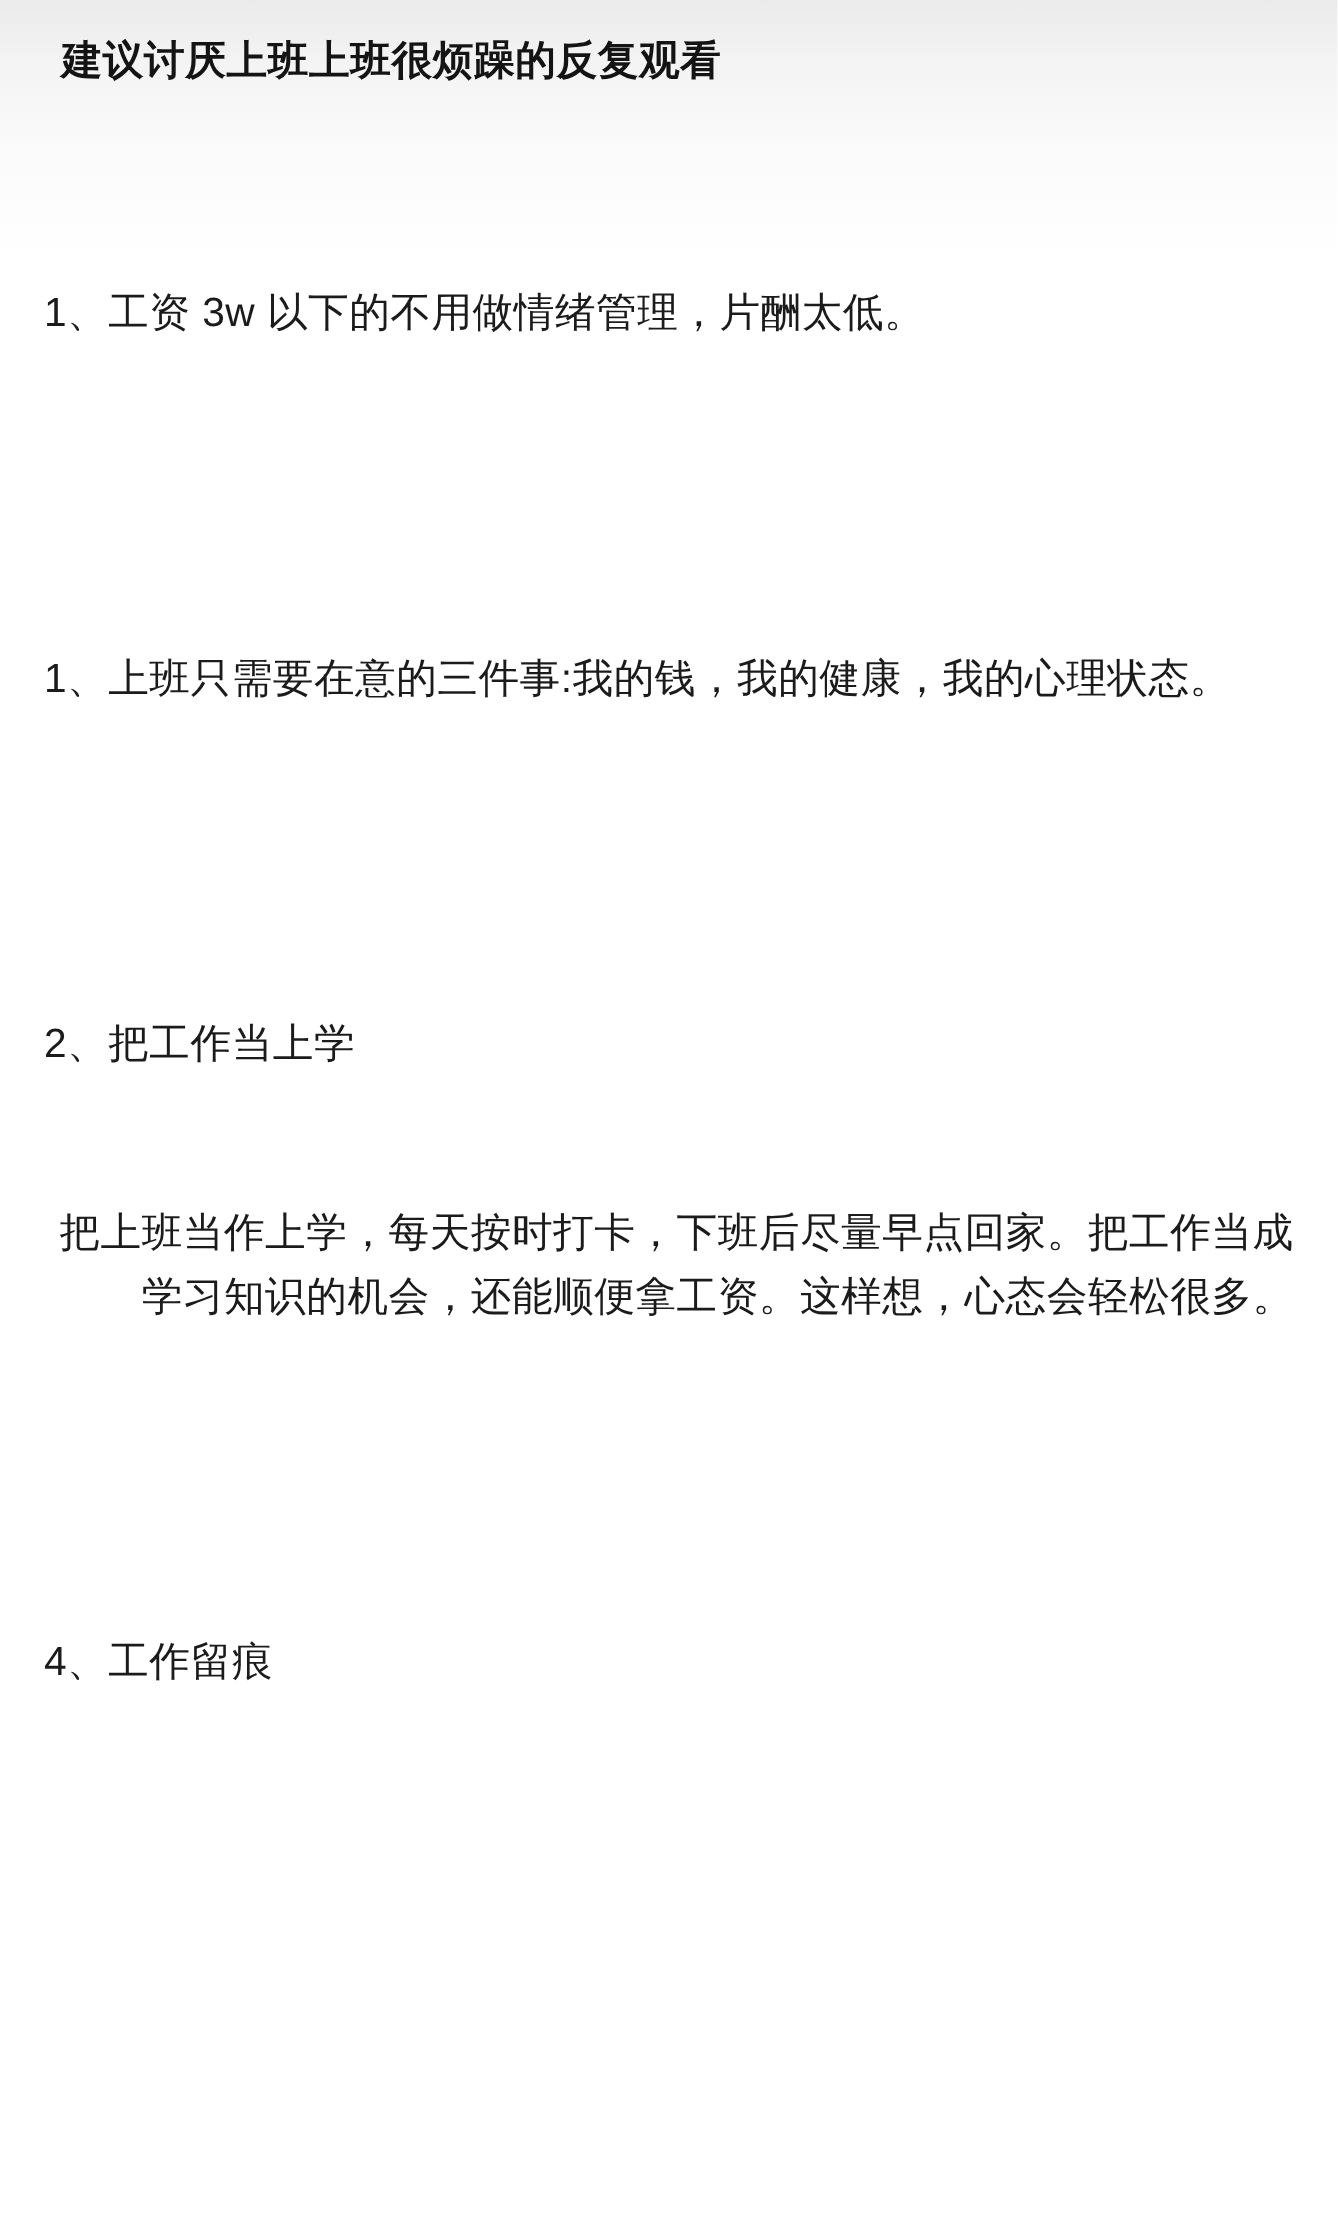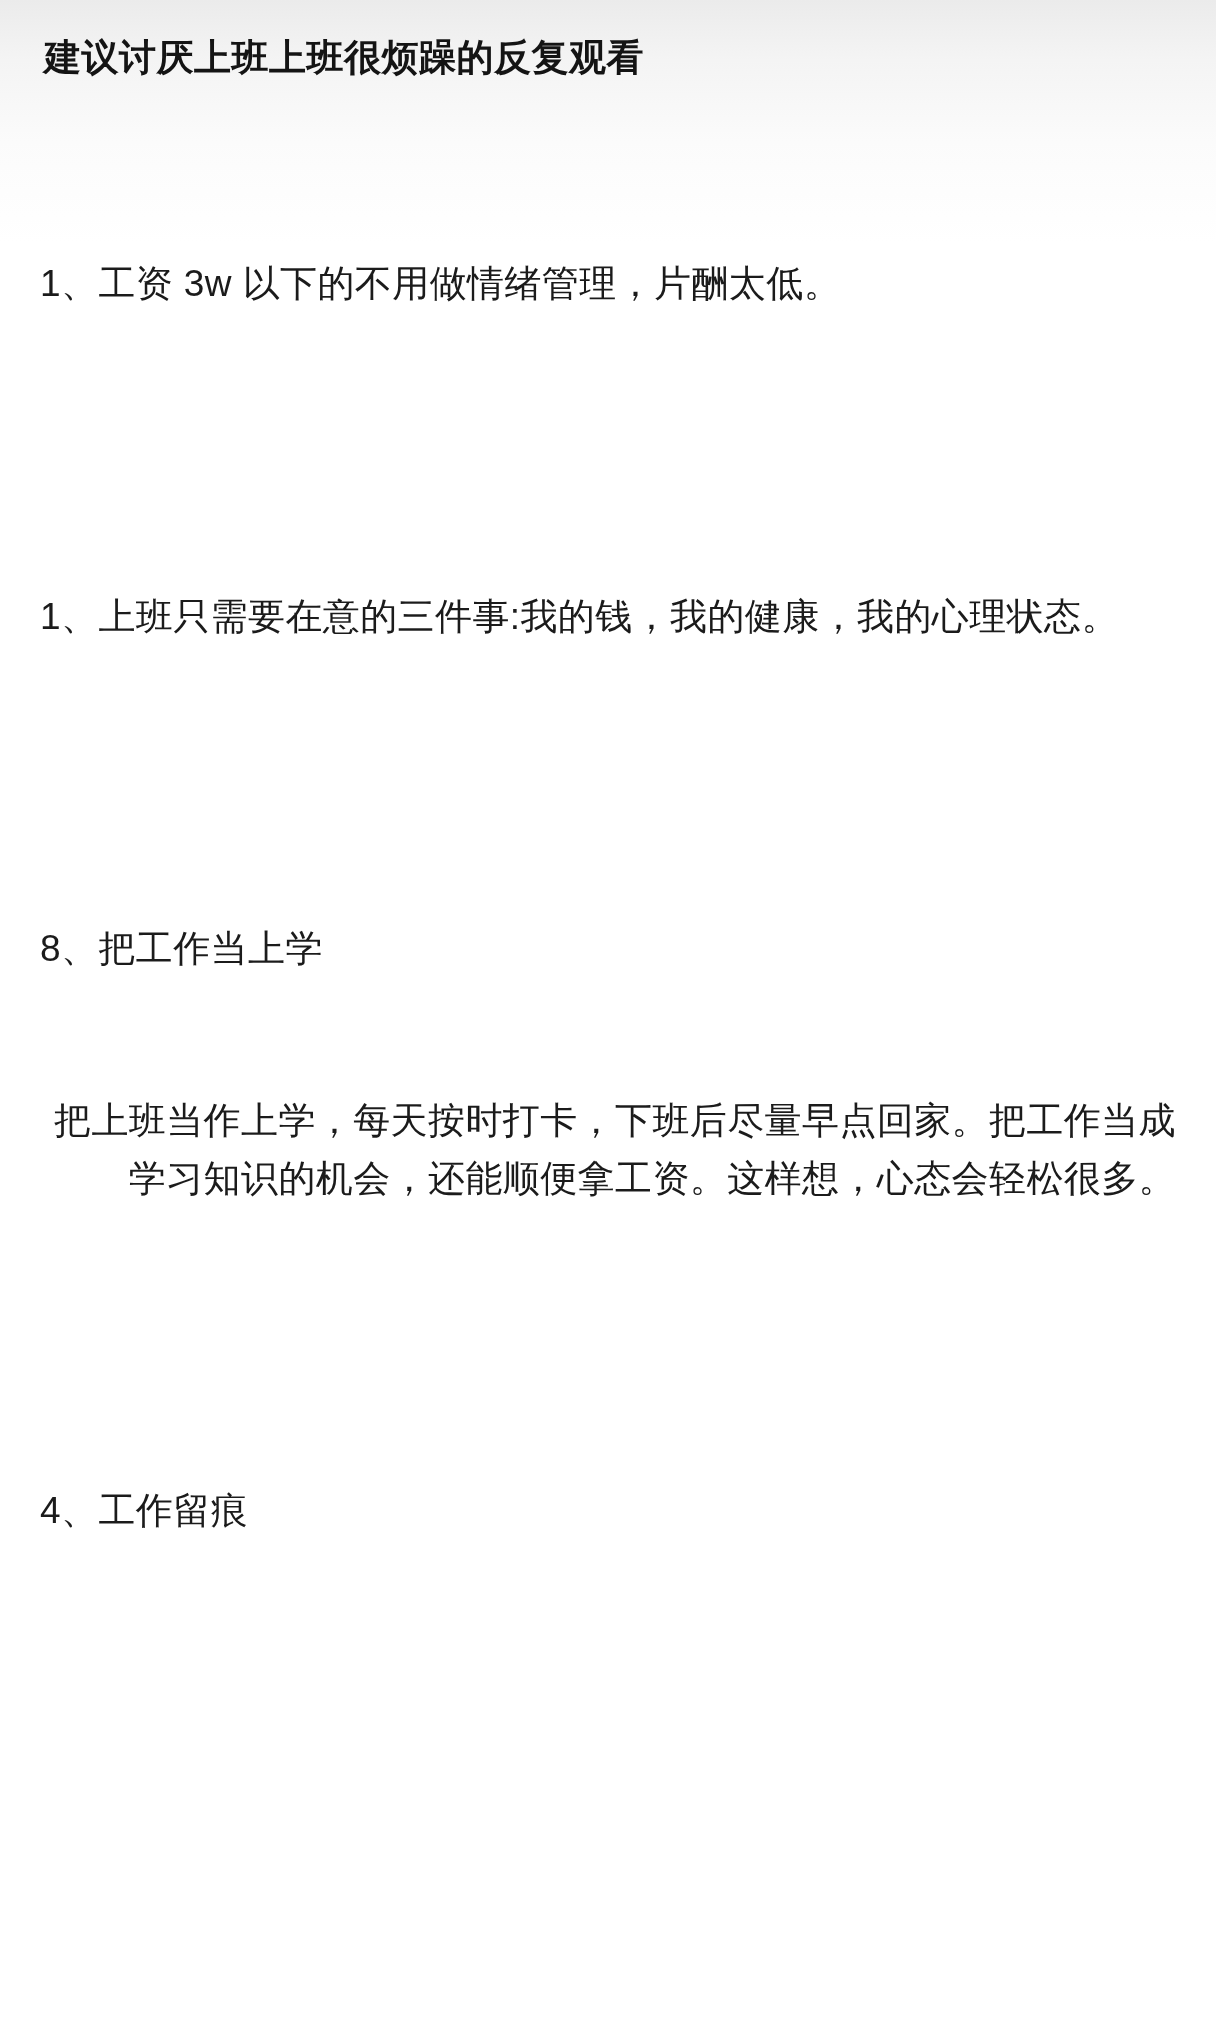--- a/index.html
+++ b/index.html
@@ -20,21 +20,22 @@
     padding: 34px 40px 40px 40px;
     
     background: linear-gradient(180deg, #ebebeb 0%, #f4f4f4 3%, #fbfbfb 7%, #ffffff 12%, #ffffff 100%);
   }
   .doc-title {
     font-size: 37px;
     line-height: 1.3;
     font-weight: 700;
     letter-spacing: 0.5px;
     color: #141414;
-    margin: 0 0 58px 4px;
+    margin: 0 0 58px 16px;
+    font-family: Liberation Mono, monospace;
   }
   .para {
     font-size: 37px;
     line-height: 1.55;
     letter-spacing: 0.4px;
     color: #1b1b1b;
     margin: 0 0 46px 0;
     white-space: pre-wrap;
   }
   .para:last-child {
@@ -58,21 +59,21 @@
   <div class="para">
     <span class="heading-line">1、工资 3w 以下的不用做情绪管理，片酬太低。</span>
   </div>
 
   <div class="para">
     <span class="heading-line">1、上班只需要在意的三件事:我的钱，我的健康，我的心理状态。</span>
   </div>
 
 
   <div class="para">
-    <span class="heading-line">8、把工作当上学</span>
+    <span class="heading-line">2、把工作当上学</span>
     <span class="body-line">把上班当作上学，每天按时打卡，下班后尽量早点回家。把工作当成学习知识的机会，还能顺便拿工资。这样想，心态会轻松很多。</span>
   </div>
 
   <div class="para">
     <span class="heading-line">4、工作留痕</span>
     
   </div>
 
 </div>
 

